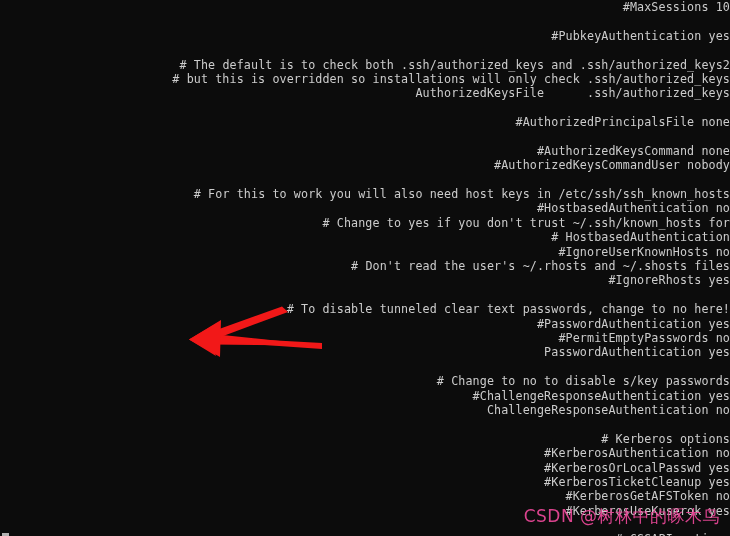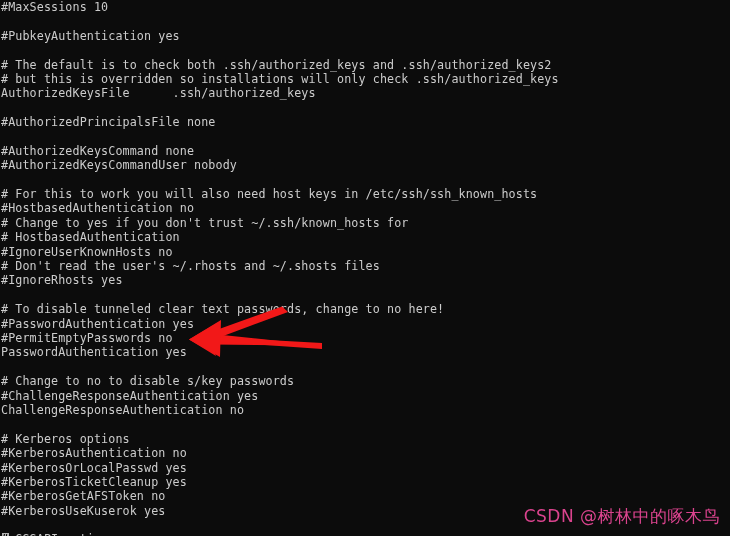--- a/index.html
+++ b/index.html
@@ -7,20 +7,21 @@
     padding: 0;
     background: #0c0c0c;
   }
   #terminal {
     position: relative;
     width: 730px;
     height: 536px;
     background: #0c0c0c;
     overflow: hidden;
     font-family: "DejaVu Sans Mono", "Liberation Mono", monospace;
+    text-align: right;
   }
   #console-text {
     position: absolute;
     left: 0;
     top: 0;
     width: 730px;
     padding-left: 1px;
     box-sizing: border-box;
     font-family: "DejaVu Sans Mono", "Liberation Mono", monospace;
     font-size: 11.7px;

